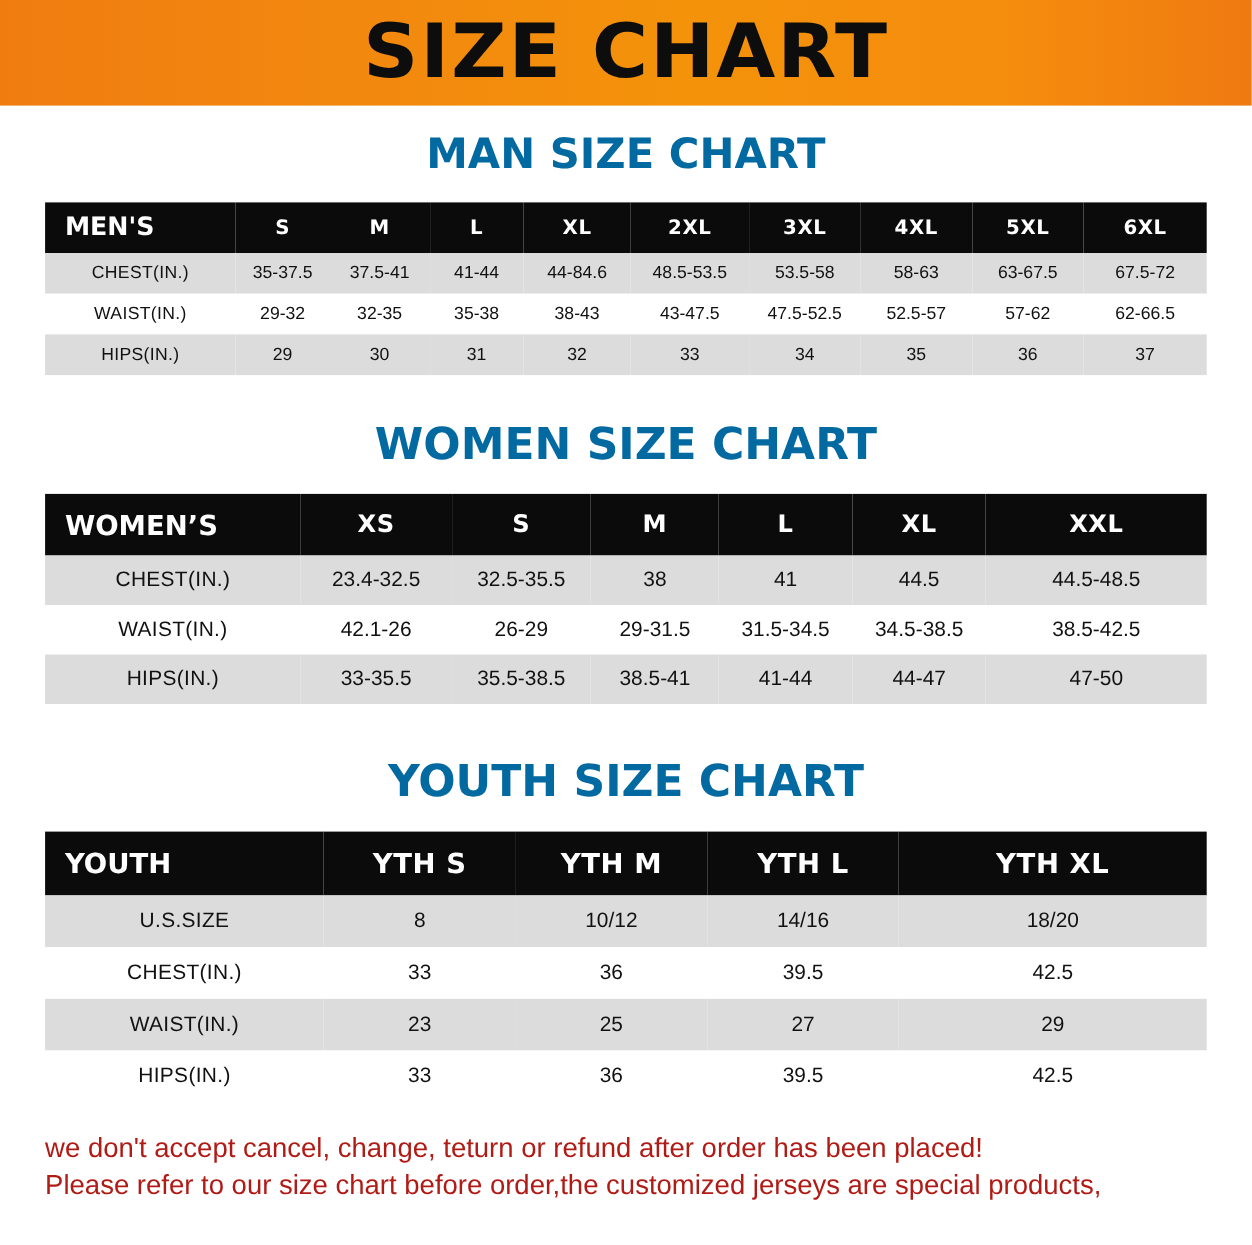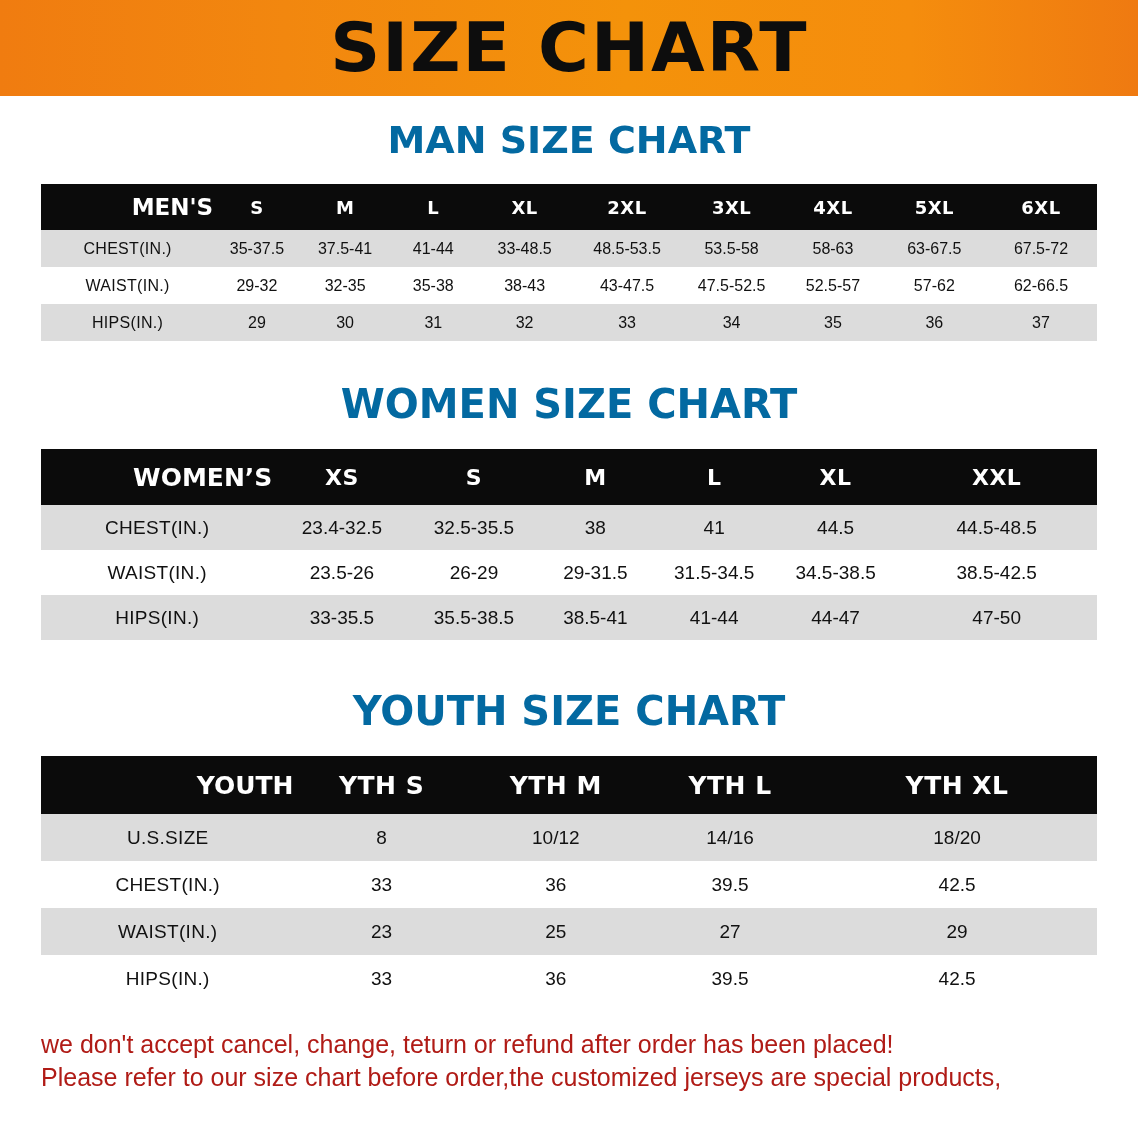--- a/index.html
+++ b/index.html
@@ -71,22 +71,22 @@
   thead tr { background: #0b0b0b; }
   thead th {
     color: #ffffff;
     height: 46px;
     font-size: 19px;
     font-family: "DejaVu Sans", sans-serif;
     font-weight: bold;
     letter-spacing: .5px;
   }
   thead th.corner {
-    text-align: right;
-    padding-left: 28px;
+    text-align: left;
+    padding-left: 18px;
     font-size: 24px;
     letter-spacing: 0px;
   }
 
   
   tbody td {
     height: 35px;
     font-size: 17px;
   }
   tbody td.rowlabel {
@@ -160,21 +160,21 @@
         <th>5XL</th>
         <th>6XL</th>
       </tr>
     </thead>
     <tbody>
       <tr class="alt">
         <td class="rowlabel">CHEST(IN.)</td>
         <td>35-37.5</td>
         <td>37.5-41</td>
         <td>41-44</td>
-        <td>33-48.5</td>
+        <td>44-84.6</td>
         <td>48.5-53.5</td>
         <td>53.5-58</td>
         <td>58-63</td>
         <td>63-67.5</td>
         <td>67.5-72</td>
       </tr>
       <tr class="plain">
         <td class="rowlabel">WAIST(IN.)</td>
         <td>29-32</td>
         <td>32-35</td>
@@ -231,21 +231,21 @@
         <td class="rowlabel">CHEST(IN.)</td>
         <td>23.4-32.5</td>
         <td>32.5-35.5</td>
         <td>38</td>
         <td>41</td>
         <td>44.5</td>
         <td>44.5-48.5</td>
       </tr>
       <tr class="plain">
         <td class="rowlabel">WAIST(IN.)</td>
-        <td>23.5-26</td>
+        <td>42.1-26</td>
         <td>26-29</td>
         <td>29-31.5</td>
         <td>31.5-34.5</td>
         <td>34.5-38.5</td>
         <td>38.5-42.5</td>
       </tr>
       <tr class="alt">
         <td class="rowlabel">HIPS(IN.)</td>
         <td>33-35.5</td>
         <td>35.5-38.5</td>

